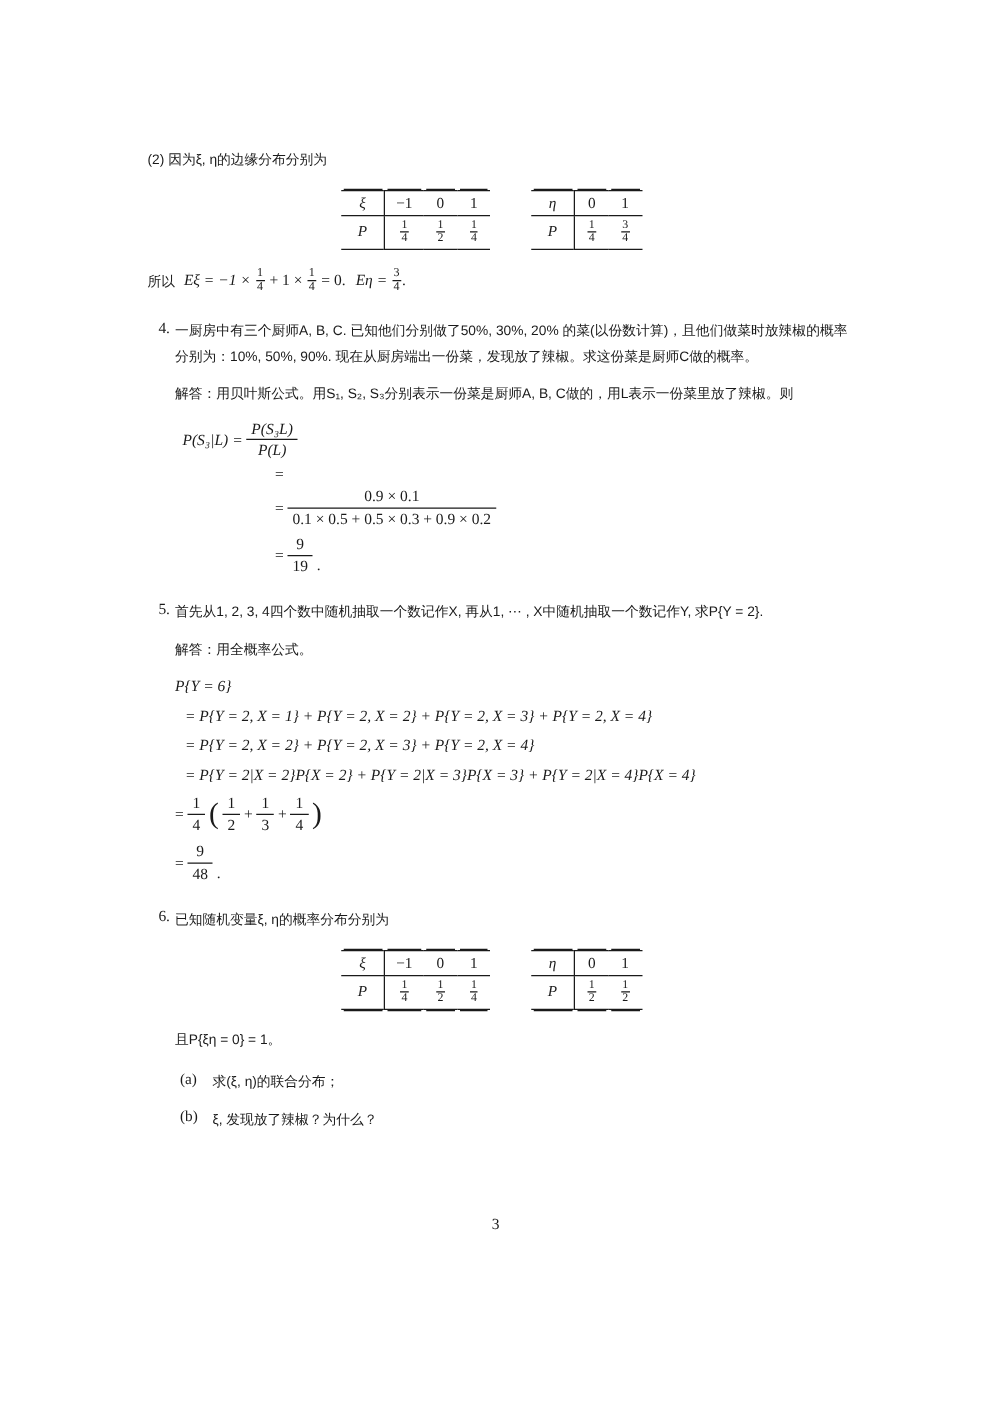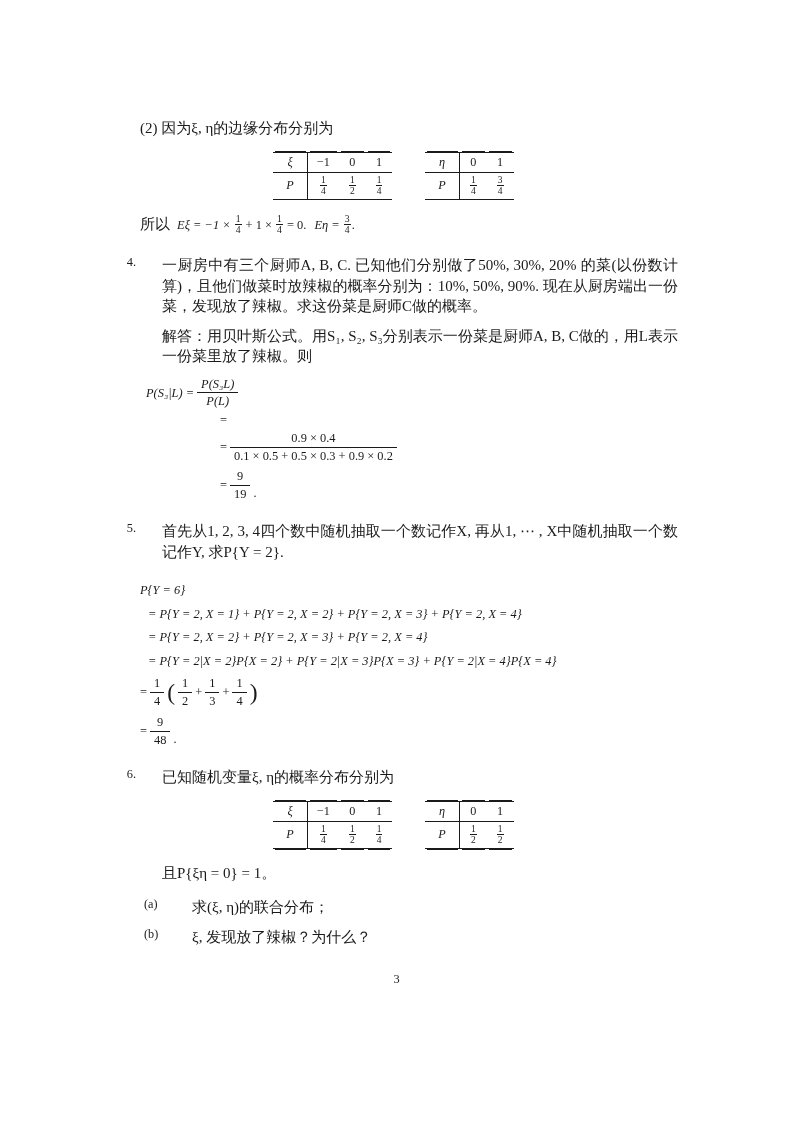--- a/index.html
+++ b/index.html
@@ -29,21 +29,21 @@
     width: 560px;
   }
 
   
   .para {
     font-size: 12.4px;
     line-height: 20.5px;
     text-align: justify;
     margin: 0;
   }
-  .cjk { font-family: Liberation Serif, serif; font-size: 15px; margin-left: 22px; }
+  .cjk { font-family: Liberation Sans, sans-serif; font-size: 11px; }
   .mi  { font-style: italic; font-family: "Liberation Serif", serif; }
   .mn  { font-family: "Liberation Serif", serif; font-style: normal; }
   .math { font-family: "Liberation Serif", "DejaVu Serif", serif; }
 
   
   .item {
     position: relative;
     padding-left: 22px;
     margin: 0;
   }
@@ -232,21 +232,21 @@
           </span>
         </div>
         <div class="eq-line" style="margin-left:80px; margin-top:3px;">
           <span class="eq-lhs math mn">=</span>
           <span class="bigfrac math">
           </span>
         </div>
         <div class="eq-line" style="margin-left:80px; margin-top:3px;">
           <span class="eq-lhs math mn">=</span>
           <span class="bigfrac math">
-            <span class="num mn">0.9 × 0.4</span>
+            <span class="num mn">0.9 × 0.1</span>
             <span class="den mn">0.1 × 0.5 + 0.5 × 0.3 + 0.9 × 0.2</span>
           </span>
         </div>
         <div class="eq-line" style="margin-left:80px; margin-top:3px;">
           <span class="eq-lhs math mn">=</span>
           <span class="bigfrac math">
             <span class="num mn">9</span>
             <span class="den mn">19</span>
           </span>
           <span class="math mn" style="align-self:flex-end; padding-bottom:2px;">.</span>
@@ -255,20 +255,23 @@
     </div>
 
     <div class="gap-l"></div>
 
     <div class="item">
       <span class="num mn">5.</span>
       <div class="para cjk">首先从1, 2, 3, 4四个数中随机抽取一个数记作X, 再从1, ⋯ , X中随机抽取一个数记作Y, 求P{Y = 2}.</div>
 
       <div class="gap-s"></div>
 
+      <div class="para cjk">
+        <span>解答：</span><span>用全概率公式。</span>
+      </div>
 
       <div class="gap-s"></div>
 
       <div class="eq-block">
         <div class="para math mi" style="margin-bottom:3px;">P{Y = 6}</div>
         <div class="para math mi" style="margin-left:8px; margin-bottom:3px;">= P{Y = 2, X = 1} + P{Y = 2, X = 2} + P{Y = 2, X = 3} + P{Y = 2, X = 4}</div>
         <div class="para math mi" style="margin-left:8px; margin-bottom:3px;">= P{Y = 2, X = 2} + P{Y = 2, X = 3} + P{Y = 2, X = 4}</div>
         <div class="para math mi" style="margin-left:8px; margin-bottom:3px;">= P{Y = 2|X = 2}P{X = 2} + P{Y = 2|X = 3}P{X = 3} + P{Y = 2|X = 4}P{X = 4}</div>
 
         <div class="eq-line" style="margin-top:4px;">

